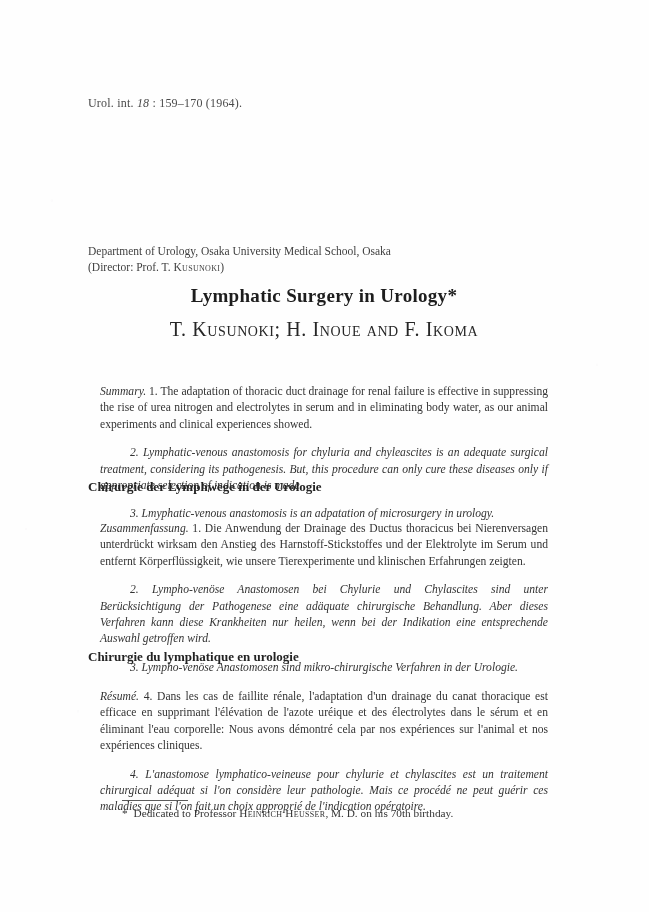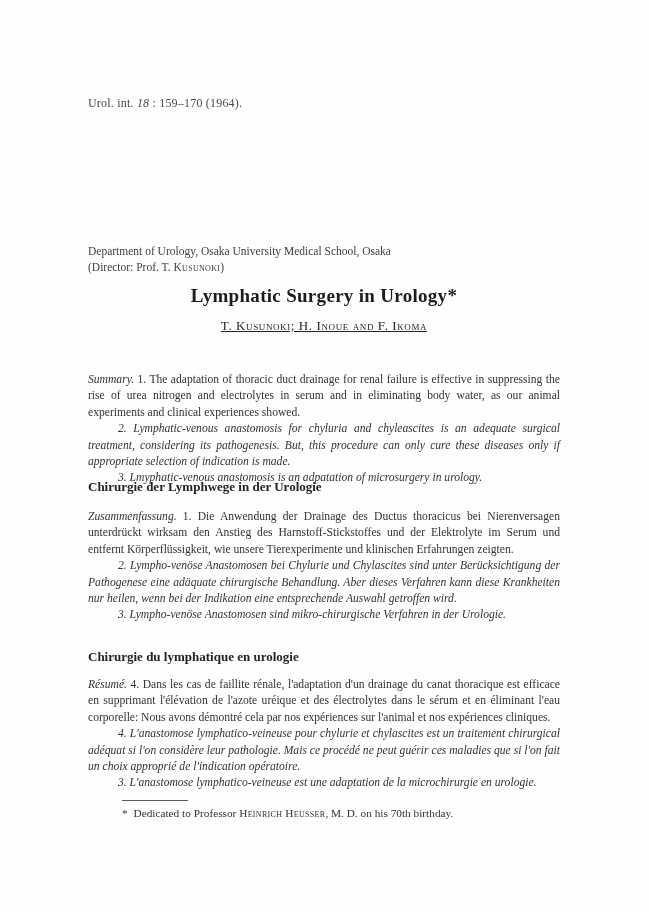--- a/index.html
+++ b/index.html
@@ -78,35 +78,34 @@
     letter-spacing: 0.3px;
     color: #1d1d1d;
   }
 
   .authors {
     position: absolute;
     left: 88px;
     top: 318px;
     width: 472px;
     text-align: center;
-    font-size: 13px;
+    font-size: 20px;
     font-variant: small-caps;
     letter-spacing: 0.6px;
     color: #262626;
-    text-decoration: underline;
   }
 
   
   .abstract-block {
     position: absolute;
     left: 88px;
     width: 472px;
   }
   .abstract-block p {
-    margin: 0;
+    margin: 12px;
     font-size: 11.6px;
     line-height: 16.4px;
     text-align: justify;
     text-justify: inter-word;
     color: #333333;
   }
   .abstract-block p.indent {
     text-indent: 30px;
     font-style: italic;
   }
@@ -191,21 +190,20 @@
     <p class="indent">3. Lympho-venöse Anastomosen sind mikro-chirurgische Verfahren in der Urologie.</p>
   </div>
 
   <div class="section-heading" id="heading-fr">Chirurgie du lymphatique en urologie</div>
 
   <div class="abstract-block" id="summary-fr">
     <p>
       <span class="lead-label">Résumé.</span><span> 4. Dans les cas de faillite rénale, l'adaptation d'un drainage du canat thoracique est efficace en supprimant l'élévation de l'azote uréique et des électrolytes dans le sérum et en éliminant l'eau corporelle: Nous avons démontré cela par nos expériences sur l'animal et nos expériences cliniques.</span>
     </p>
     <p class="indent">4. L'anastomose lymphatico-veineuse pour chylurie et chylascites est un traitement chirurgical adéquat si l'on considère leur pathologie. Mais ce procédé ne peut guérir ces maladies que si l'on fait un choix approprié de l'indication opératoire.</p>
-    <p class="indent">3. L'anastomose lymphatico-veineuse est une adaptation de la microchirurgie en urologie.</p>
   </div>
 
   <div class="footnote-rule"></div>
   <div class="footnote">
     <span class="star">*</span><span> Dedicated to Professor </span><span class="smallcaps">Heinrich Heusser</span><span>, M. D. on his 70th birthday.</span>
   </div>
 
 </div>
 
 </body></html>

